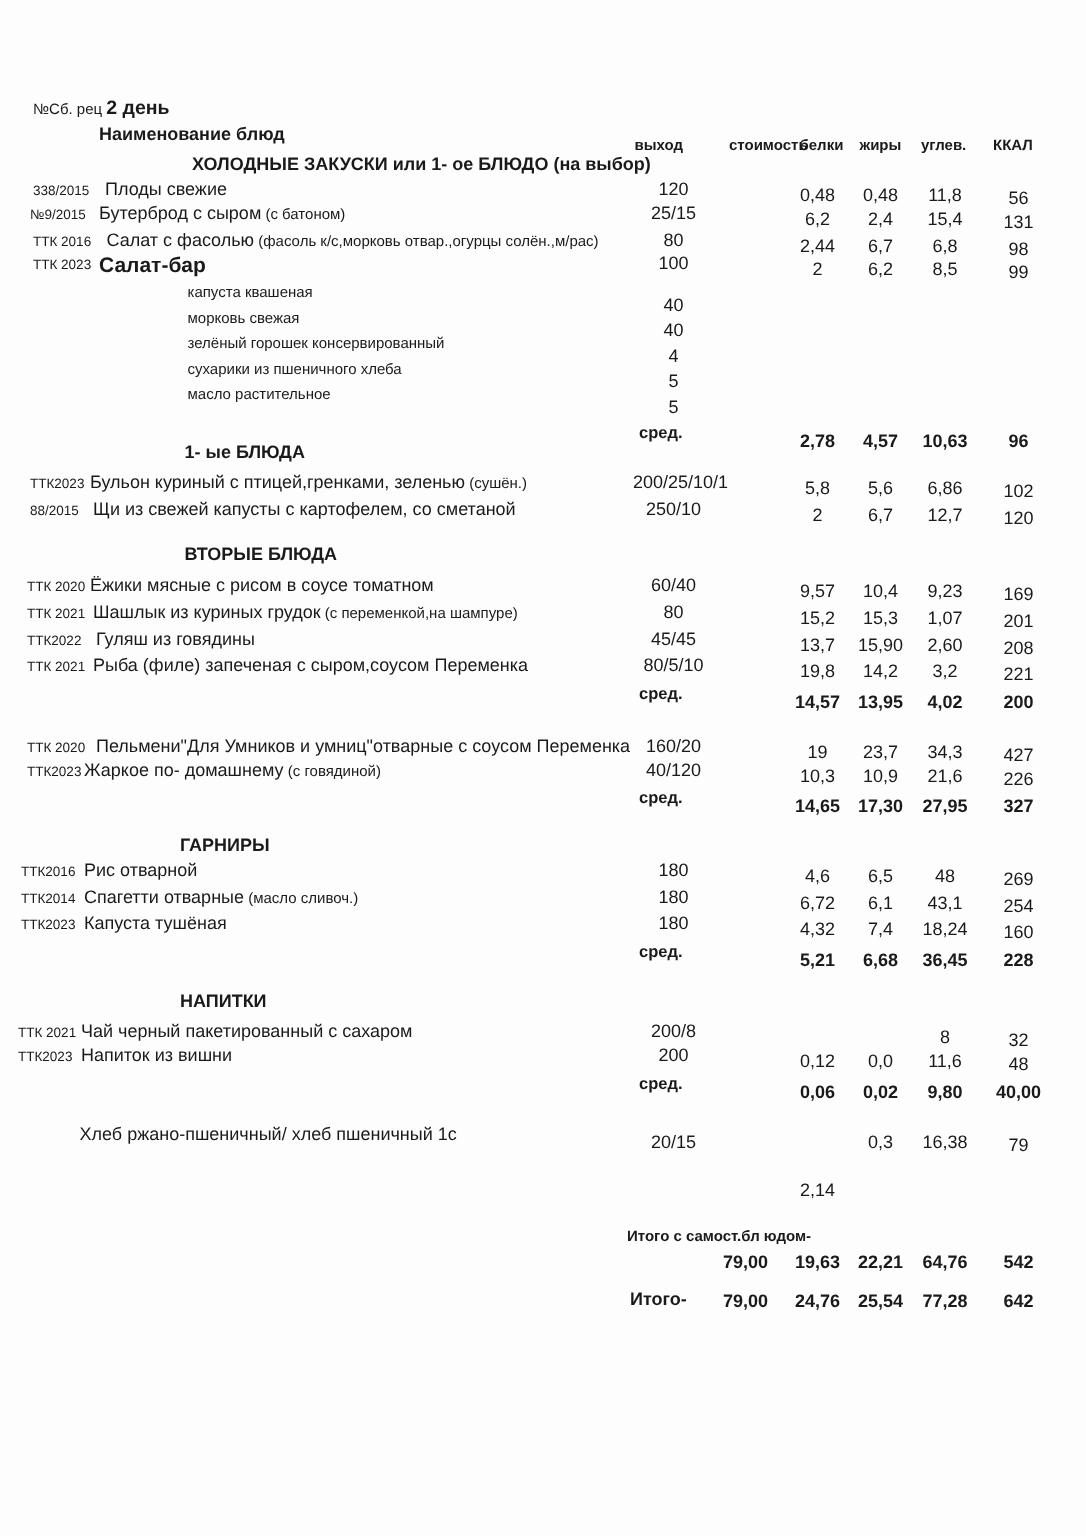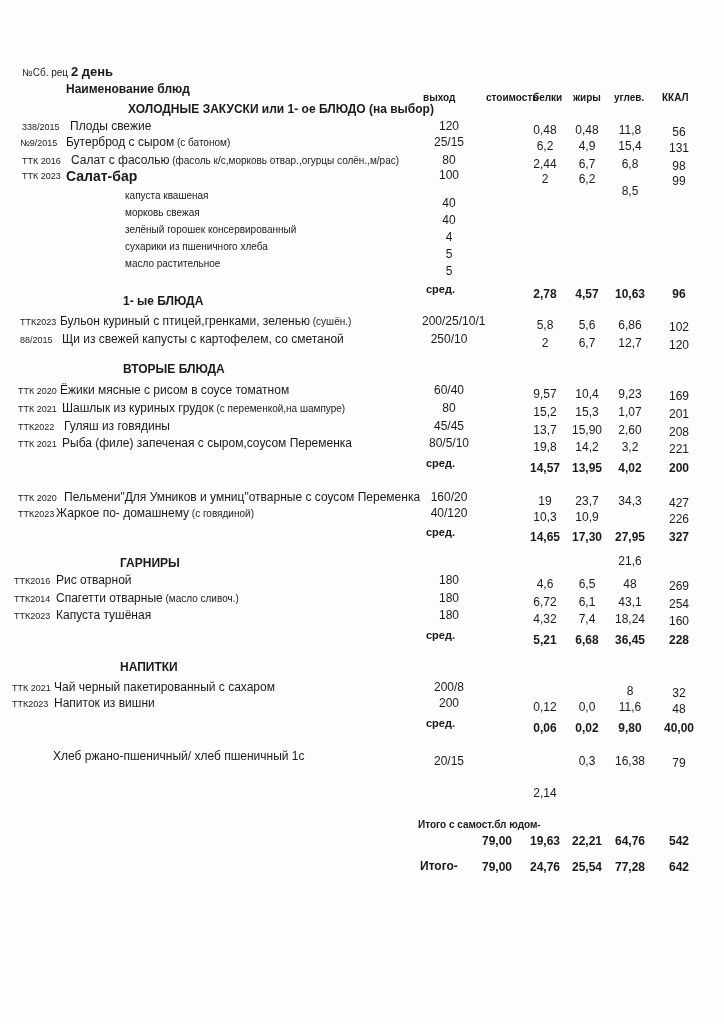--- a/index.html
+++ b/index.html
@@ -45,36 +45,36 @@
     <div class="abs dish" style="left: 70px; top: 119px;">Плоды свежие</div>
     <div class="abs num" style="left: 422px; top: 119px;">120</div>
     <div class="abs num" style="left: 518px; top: 123px;">0,48</div>
     <div class="abs num" style="left: 560px; top: 123px;">0,48</div>
     <div class="abs num" style="left: 603px; top: 123px;">11,8</div>
     <div class="abs num" style="left: 652px; top: 125px;">56</div>
     <div class="abs code" style="left: 20px; top: 138px;">№9/2015</div>
     <div class="abs dish" style="left: 66px; top: 135px;">Бутерброд с сыром<small> (с батоном)</small></div>
     <div class="abs num" style="left: 422px; top: 135px;">25/15</div>
     <div class="abs num" style="left: 518px; top: 139px;">6,2</div>
-    <div class="abs num" style="left: 560px; top: 139px;">4,9</div>
+    <div class="abs num" style="left: 560px; top: 139px;">2,4</div>
     <div class="abs num" style="left: 603px; top: 139px;">15,4</div>
     <div class="abs num" style="left: 652px; top: 141px;">131</div>
     <div class="abs code" style="left: 22px; top: 156px;">ТТК 2016</div>
     <div class="abs dish" style="left: 71px; top: 153px;">Салат с фасолью<small> (фасоль к/с,морковь отвар.,огурцы солён.,м/рас)</small></div>
     <div class="abs num" style="left: 422px; top: 153px;">80</div>
     <div class="abs num" style="left: 518px; top: 157px;">2,44</div>
     <div class="abs num" style="left: 560px; top: 157px;">6,7</div>
     <div class="abs num" style="left: 603px; top: 157px;">6,8</div>
     <div class="abs num" style="left: 652px; top: 159px;">98</div>
     <div class="abs code" style="left: 22px; top: 171px;">ТТК 2023</div>
     <div class="abs dish big" style="left: 66px; top: 168px;">Салат-бар</div>
     <div class="abs num" style="left: 422px; top: 168px;">100</div>
     <div class="abs num" style="left: 518px; top: 172px;">2</div>
     <div class="abs num" style="left: 560px; top: 172px;">6,2</div>
-    <div class="abs num" style="left: 603px; top: 184px;">8,5</div>
+    <div class="abs num" style="left: 603px; top: 172px;">8,5</div>
     <div class="abs num" style="left: 652px; top: 174px;">99</div>
     <div class="abs sub" style="left: 125px; top: 190px;">капуста квашеная</div>
     <div class="abs num" style="left: 422px; top: 196px;">40</div>
     <div class="abs sub" style="left: 125px; top: 207px;">морковь свежая</div>
     <div class="abs num" style="left: 422px; top: 213px;">40</div>
     <div class="abs sub" style="left: 125px; top: 224px;">зелёный горошек консервированный</div>
     <div class="abs num" style="left: 422px; top: 230px;">4</div>
     <div class="abs sub" style="left: 125px; top: 241px;">сухарики из пшеничного хлеба</div>
     <div class="abs num" style="left: 422px; top: 247px;">5</div>
     <div class="abs sub" style="left: 125px; top: 258px;">масло растительное</div>
@@ -138,21 +138,21 @@
     <div class="abs num" style="left: 422px; top: 490px;">160/20</div>
     <div class="abs num" style="left: 518px; top: 494px;">19</div>
     <div class="abs num" style="left: 560px; top: 494px;">23,7</div>
     <div class="abs num" style="left: 603px; top: 494px;">34,3</div>
     <div class="abs num" style="left: 652px; top: 496px;">427</div>
     <div class="abs code" style="left: 18px; top: 509px;">ТТК2023</div>
     <div class="abs dish" style="left: 56px; top: 506px;">Жаркое по- домашнему<small> (с говядиной)</small></div>
     <div class="abs num" style="left: 422px; top: 506px;">40/120</div>
     <div class="abs num" style="left: 518px; top: 510px;">10,3</div>
     <div class="abs num" style="left: 560px; top: 510px;">10,9</div>
-    <div class="abs num" style="left: 603px; top: 510px; margin-top: 44px;">21,6</div>
+    <div class="abs num" style="left: 603px; top: 510px;">21,6</div>
     <div class="abs num" style="left: 652px; top: 512px;">226</div>
     <div class="abs avgl" style="left: 426px; top: 526px;">сред.</div>
     <div class="abs num" style="left: 518px; top: 530px; font-weight: bold;">14,65</div>
     <div class="abs num" style="left: 560px; top: 530px; font-weight: bold;">17,30</div>
     <div class="abs num" style="left: 603px; top: 530px; font-weight: bold;">27,95</div>
     <div class="abs num" style="left: 652px; top: 530px; font-weight: bold;">327</div>
     <div class="abs sec" style="left: 120px; top: 556px;">ГАРНИРЫ</div>
     <div class="abs code" style="left: 14px; top: 576px;">ТТК2016</div>
     <div class="abs dish" style="left: 56px; top: 573px;">Рис отварной</div>
     <div class="abs num" style="left: 422px; top: 573px;">180</div>

